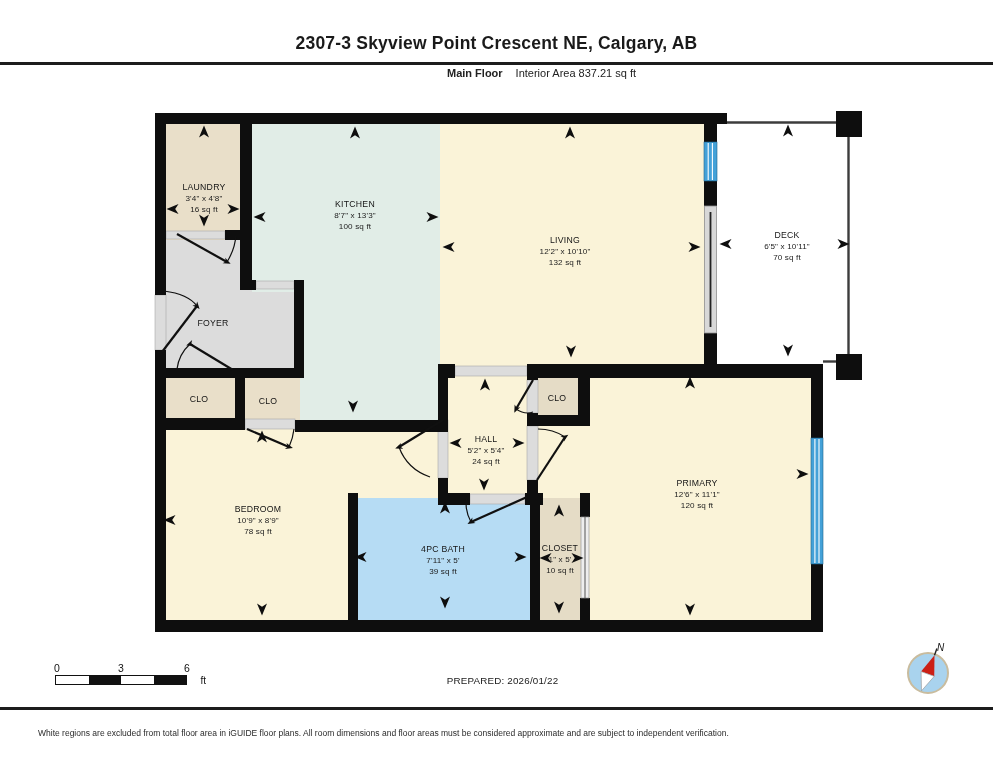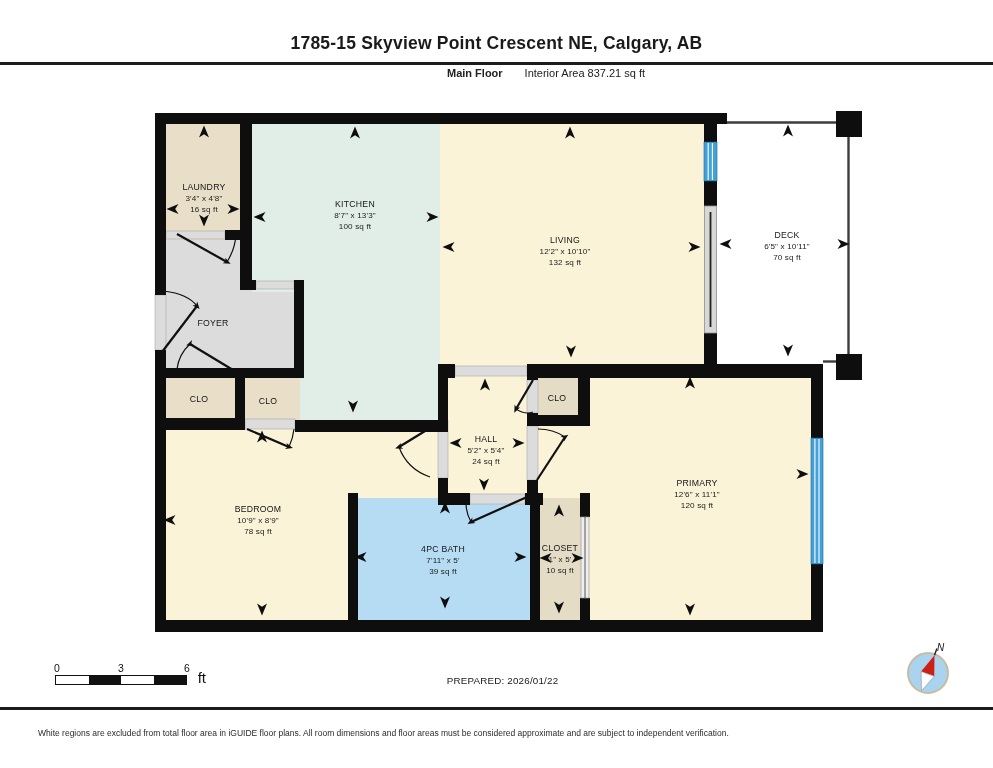--- a/index.html
+++ b/index.html
@@ -2,43 +2,43 @@
 <html><head>
 <meta charset="utf-8">
 <style>
   html,body{margin:0;padding:0;background:#fff;}
   .page{position:relative;width:993px;height:768px;background:#ffffff;
         font-family:"Liberation Sans",sans-serif;overflow:hidden;}
   .title{position:absolute;top:33px;left:0;width:100%;text-align:center;
          font-size:17.5px;font-weight:bold;color:#1a1a1a;letter-spacing:.2px;}
   .rule-top{position:absolute;top:62px;left:0;width:100%;height:2.5px;background:#1c1c1c;}
   .subtitle{position:absolute;top:67px;left:447px;font-size:11px;color:#222;white-space:nowrap;}
-  .subtitle .fl{font-weight:bold;margin-right:22px;}
+  .subtitle .fl{font-weight:bold;margin-right:13px;}
   .plansvg{position:absolute;top:0;left:0;}
   .rname{font-size:8.7px;fill:#141414;letter-spacing:.25px;}
   .rdim{font-size:8.1px;fill:#1c1c1c;letter-spacing:.15px;}
   .scalebar{position:absolute;top:662px;left:55px;width:132px;}
   .scalebar .nums{position:relative;height:13px;font-size:10.5px;color:#111;}
   .scalebar .nums span{position:absolute;transform:translateX(-50%);}
   .scalebar .bar{height:8px;border:1px solid #111;display:flex;}
   .scalebar .bar i{flex:1;}
   .scalebar .seg-w{background:#fff;} .scalebar .seg-b{background:#111;}
-  .scalebar .unit{position:absolute;right:-19px;bottom:-1px;font-size:15px;color:#111;}
+  .scalebar .unit{position:absolute;right:-19px;bottom:-1px;font-size:10px;color:#111;}
   .prepared{position:absolute;top:675px;left:6px;width:100%;text-align:center;
             font-size:9.8px;color:#1a1a1a;letter-spacing:.2px;}
   .compass{position:absolute;top:640px;left:900px;}
   .rule-bottom{position:absolute;top:707px;left:0;width:100%;height:3px;background:#1c1c1c;}
   .disclaimer{position:absolute;top:728px;left:38px;width:920px;font-size:8.5px;color:#2b2b2b;}
 </style>
 </head>
 <body>
 
 <div class="page">
 
-  <div class="title">1785-15 Skyview Point Crescent NE, Calgary, AB</div>
+  <div class="title">2307-3 Skyview Point Crescent NE, Calgary, AB</div>
   <div class="rule-top"></div>
   <div class="subtitle">
     <span class="fl">Main Floor</span><span>Interior Area 837.21 sq ft</span>
   </div>
 
   <svg class="plansvg" width="993" height="768" viewBox="0 0 993 768">
     <defs>
       <path id="arr" d="M0,-6.5 L5,5.5 L0,2.2 L-5,5.5 Z" fill="#0e0e0e"></path>
     </defs>
 

